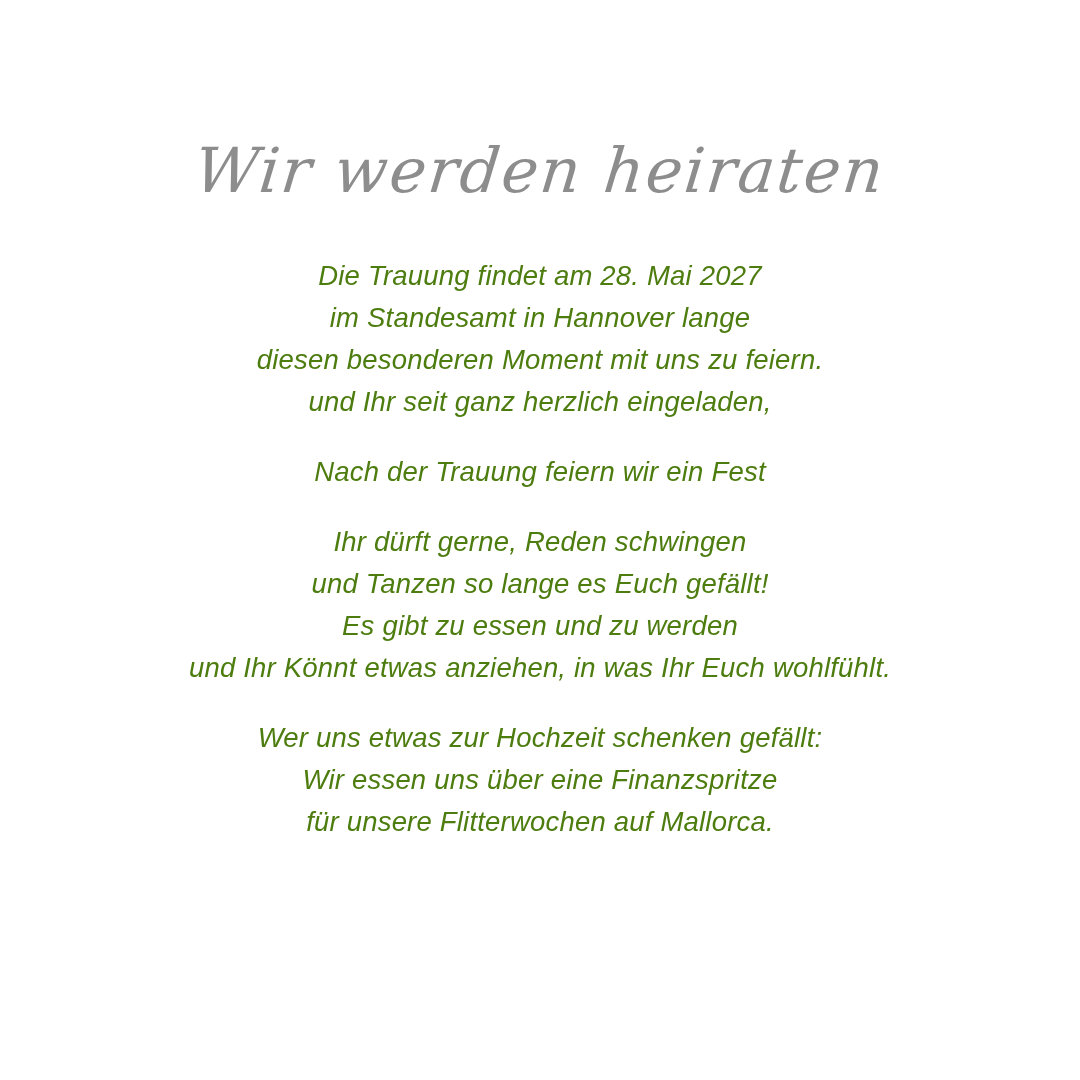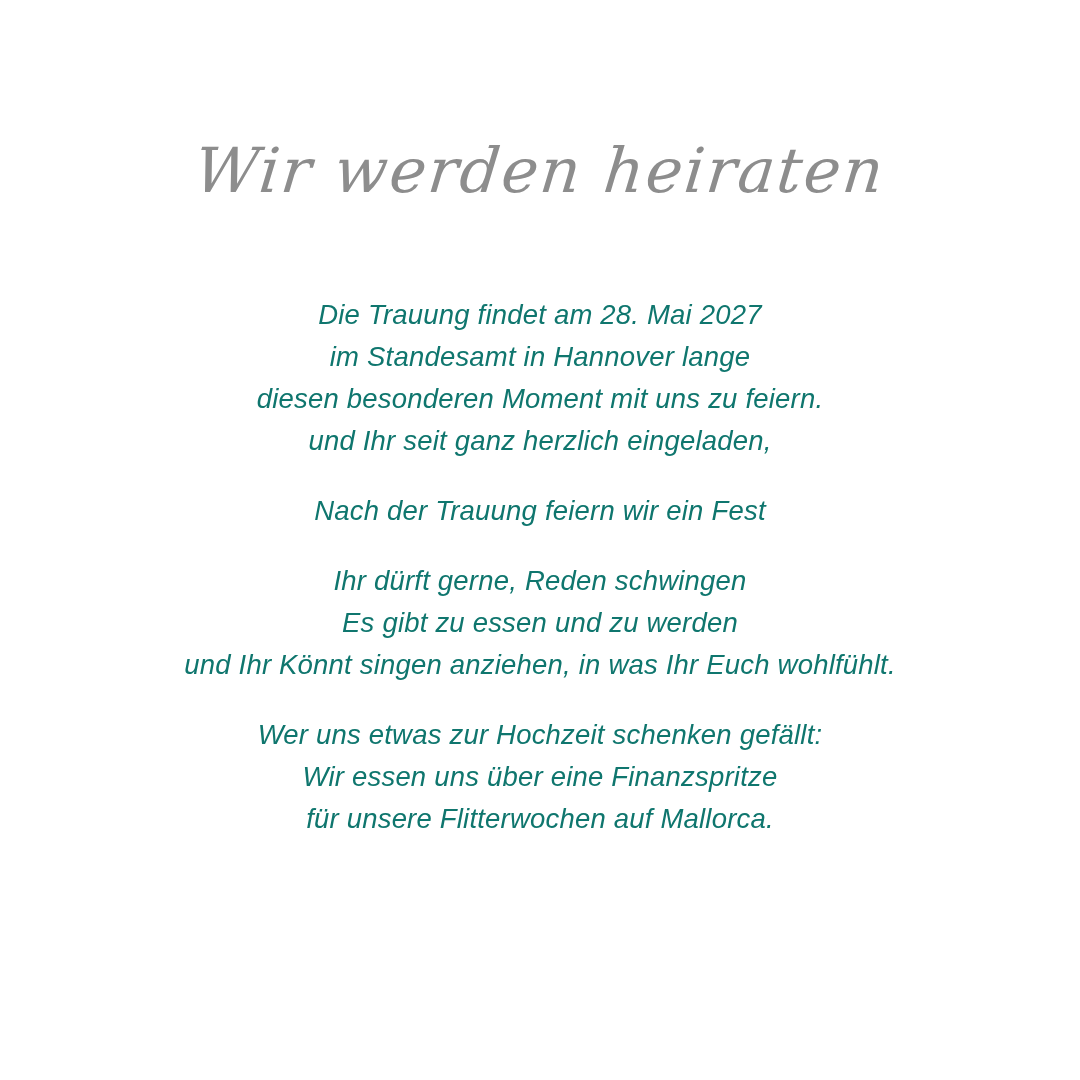--- a/index.html
+++ b/index.html
@@ -33,24 +33,24 @@
     font-size: 62px;
     letter-spacing: 2px;
     color: #8d8d8d;
     text-align: center;
     line-height: 1.15;
     white-space: nowrap;
     transform: skewX(-6deg);
   }
 
   .body-text {
-    margin-top: 88px;
+    margin-top: 49px;
     width: 900px;
     text-align: center;
-    color: #0f766e;
+    color: #4d7c0f;
     font-family: "Liberation Sans", sans-serif;
     font-style: italic;
     font-size: 27.5px;
     line-height: 42px;
     letter-spacing: 0.2px;
   }
 
   .para {
     margin: 0 0 28px 0;
   }
@@ -77,22 +77,23 @@
       <span class="line">diesen besonderen Moment mit uns zu feiern.</span>
       <span class="line">und Ihr seit ganz herzlich eingeladen,</span>
     </div>
 
     <div class="para">
       <span class="line">Nach der Trauung feiern wir ein Fest</span>
     </div>
 
     <div class="para">
       <span class="line">Ihr dürft gerne, Reden schwingen</span>
+      <span class="line">und Tanzen so lange es Euch gefällt!</span>
       <span class="line">Es gibt zu essen und zu werden</span>
-      <span class="line">und Ihr Könnt singen anziehen, in was Ihr Euch wohlfühlt.</span>
+      <span class="line">und Ihr Könnt etwas anziehen, in was Ihr Euch wohlfühlt.</span>
     </div>
 
     <div class="para">
       <span class="line">Wer uns etwas zur Hochzeit schenken gefällt:</span>
       <span class="line">Wir essen uns über eine Finanzspritze</span>
       <span class="line">für unsere Flitterwochen auf Mallorca.</span>
     </div>
 
   </div>
 </div>

